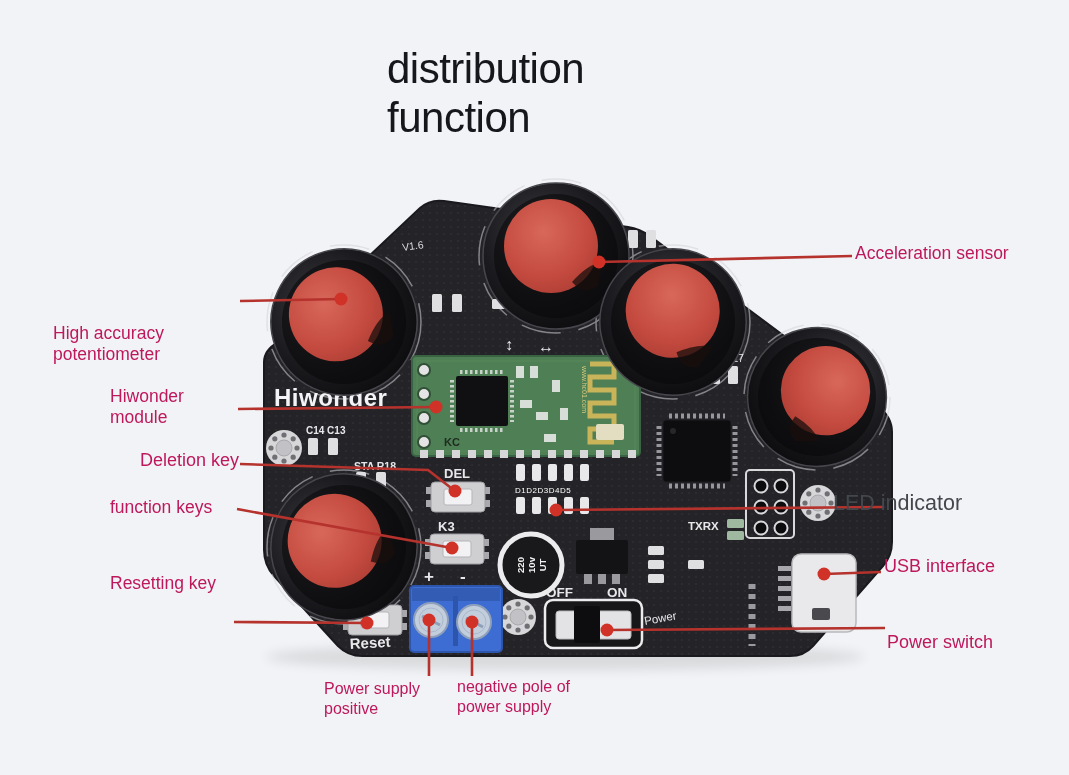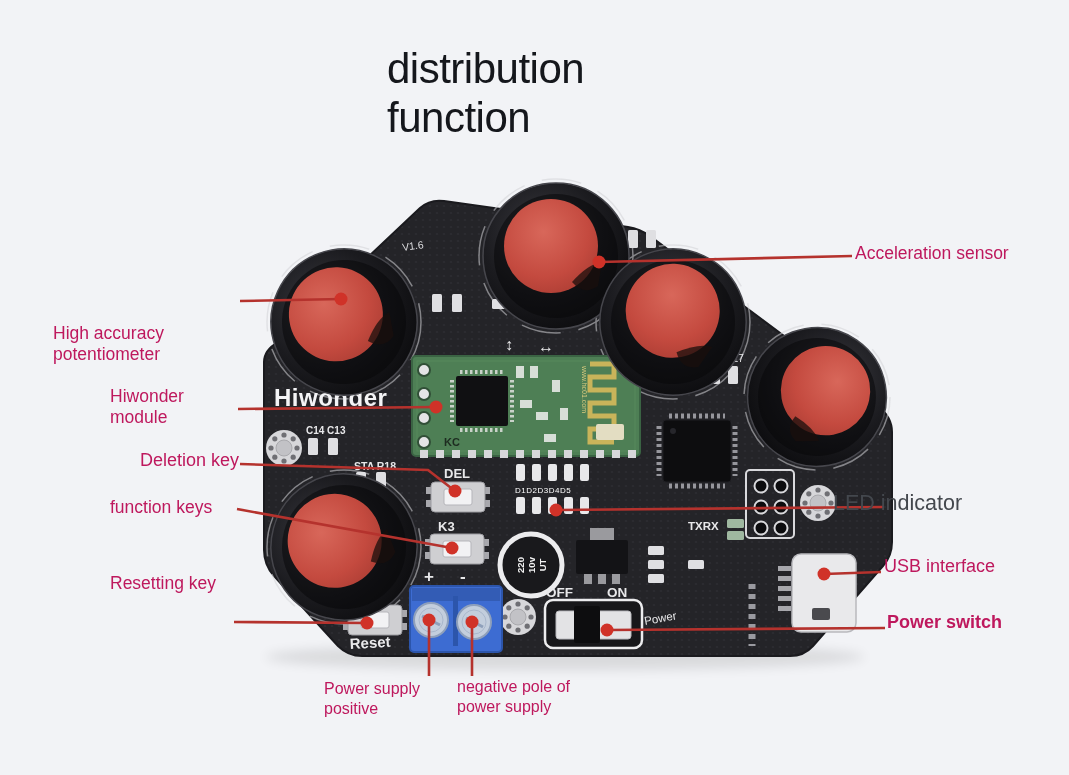--- a/index.html
+++ b/index.html
@@ -303,17 +303,17 @@
   </div>
 
   <div class="lab" style="left:53px;top:281px;width:175px;margin-top:42px;">High accuracy potentiometer</div>
   <div class="lab" style="left:110px;top:386px;width:100px;">Hiwonder module</div>
   <div class="lab lab-md" style="left:110px;top:450px;margin-left:30px;">Deletion key</div>
   <div class="lab" style="left:110px;top:497px;">function keys</div>
   <div class="lab" style="left:110px;top:573px;">Resetting key</div>
   <div class="lab" style="left:855px;top:243px;">Acceleration sensor</div>
   <div class="lab lab-lg" style="left:833px;top:493px;">LED indicator</div>
   <div class="lab lab-md" style="left:884px;top:556px;">USB interface</div>
-  <div class="lab lab-md" style="left:887px;top:612px;font-weight:bold;">Power switch</div>
+  <div class="lab lab-md" style="left:887px;top:632px;">Power switch</div>
   <div class="lab lab-sm" style="left:457px;top:677px;width:140px;">negative pole of power supply</div>
   <div class="lab lab-sm" style="left:324px;top:679px;width:118px;">Power supply positive</div>
 
 </div>
 
 </body></html>

